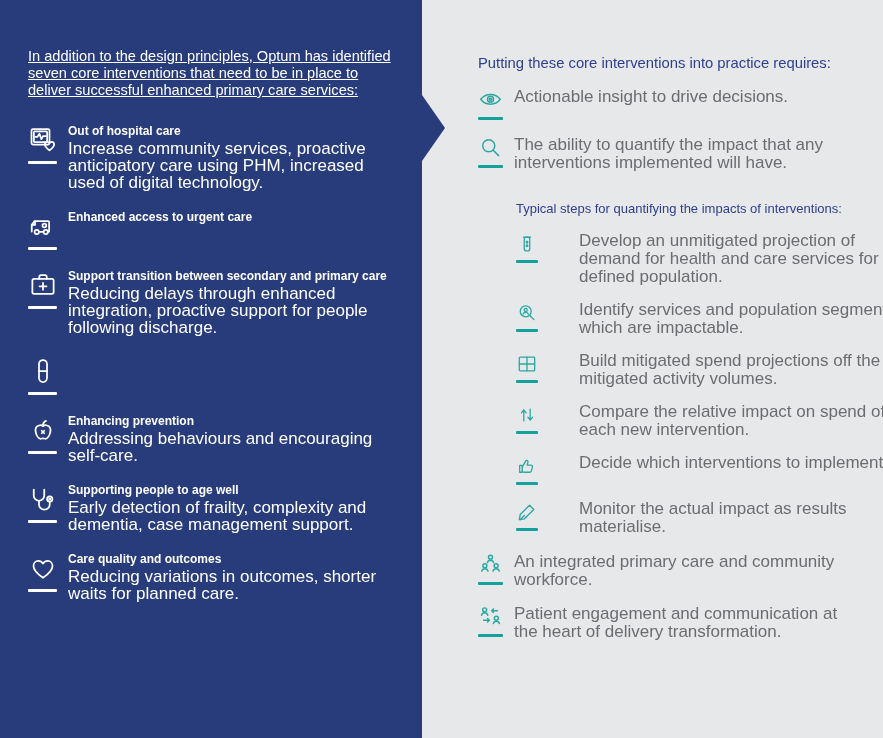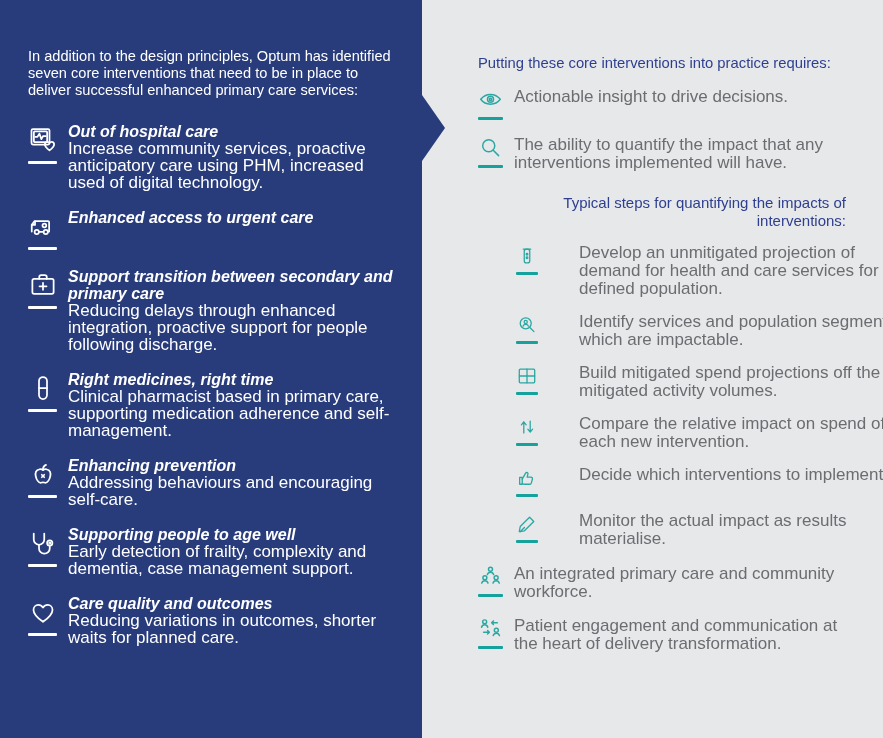--- a/index.html
+++ b/index.html
@@ -8,27 +8,27 @@
     font-family:"Liberation Sans", sans-serif;
     background:var(--gray,#e6e8ea);
   }
   
   .left-panel{
     position:absolute;left:0;top:0;width:422px;height:738px;
     background:var(--navy,#283c7c);
     color:#fff;box-sizing:border-box;
     padding:48px 22px 0 28px;
   }
-  .intro{margin:0 0 24px 0;font-size:14.6px;line-height:17px;}
+  .intro{margin:0 0 24px 0;font-size:14.6px;line-height:17px;text-decoration:underline;}
   .care-item{display:flex;margin-bottom:18px;}
   .icon-col{flex:0 0 40px;display:flex;flex-direction:column;align-items:flex-start;padding-top:2px;}
   .icon-col .icon svg{width:30px;height:30px;display:block;}
   .underbar{width:29px;height:3px;background:#fff;margin-top:6px;border-radius:1px;}
   .care-txt{flex:1;}
-  .care-title{font-weight:bold;font-size:16px;line-height:17px;font-style:italic;}
+  .care-title{font-weight:bold;font-size:12px;line-height:17px;}
   .care-body{font-size:17px;line-height:17px;}
   
   .flow-arrow{
     position:absolute;left:422px;top:95px;width:0;height:0;
     border-top:33px solid transparent;
     border-bottom:33px solid transparent;
     border-left:23px solid var(--navy,#283c7c);
   }
   
   .right-panel{
@@ -39,22 +39,22 @@
     margin:0 0 14px 0;color:var(--blue,#2e3f90);
     font-size:14.8px;line-height:18px;max-width:360px;
   }
   .rp-item{display:flex;margin-bottom:14px;}
   .rp-icon-col{flex:0 0 36px;display:flex;flex-direction:column;align-items:flex-start;padding-top:1px;}
   .rp-icon-col .icon{color:var(--teal,#2ba7a2);}
   .rp-icon-col .icon svg{width:25px;height:25px;display:block;}
   .rp-underbar{width:25px;height:3px;background:var(--teal-bar,#15a29c);margin-top:5px;border-radius:1px;}
   .rp-text{color:var(--body,#6b6d70);font-size:17px;line-height:18px;max-width:345px;padding-top:2px;}
   .rp-subheading{
-    margin:22px 0 14px 38px;color:var(--blue,#2e3f90);
-    font-size:15px;line-height:18px;max-width:330px;text-align:right;
+    margin:28px 0 14px 38px;color:var(--blue,#2e3f90);
+    font-size:13px;line-height:18px;max-width:330px;
   }
   .rp-substeps{margin-left:38px;}
   .rp-substeps .rp-icon-col{flex:0 0 32px;}
   .rp-substeps .rp-icon-col .icon svg{width:22px;height:22px;}
   .rp-substeps .rp-underbar{width:22px;}
   .rp-substeps .rp-text{max-width:330px;padding-top:0;}
   .rp-substeps .rp-item{margin-bottom:15px;gap:31px;}
 </style>
 </head>
 <body style="--navy: #283c7c; --gray: #e6e8ea; --blue: #2e3f90; --body: #6b6d70; --teal: #2ba7a2; --teal-bar: #15a29c;">
@@ -116,24 +116,20 @@
       <div class="care-item">
         <div class="icon-col">
           <span class="icon">
             <svg viewBox="0 0 24 24" fill="none" stroke="currentColor" stroke-width="1.4" stroke-linecap="round" stroke-linejoin="round">
               <rect x="8.8" y="3.2" width="6.4" height="17.6" rx="3.2"></rect>
               <path d="M8.8 12h6.4"></path>
             </svg>
           </span>
           <span class="underbar"></span>
         </div>
-        <div class="care-txt">
-          <div class="care-title">Right medicines, right time</div>
-          <div class="care-body">Clinical pharmacist based in primary care, supporting medication adherence and self-management.</div>
-        </div>
       </div>
       <div class="care-item">
         <div class="icon-col">
           <span class="icon">
             <svg viewBox="0 0 24 24" fill="none" stroke="currentColor" stroke-width="1.4" stroke-linecap="round" stroke-linejoin="round">
               <path d="M12 8.8c-1-.6-2.2-.8-3.3-.4-2.1.7-3.1 2.8-2.5 5.4.6 2.8 2.3 5.2 3.9 5.2.7 0 1.2-.4 1.9-.4s1.2.4 1.9.4c1.6 0 3.3-2.4 3.9-5.2.6-2.6-.4-4.7-2.5-5.4-1.1-.4-2.3-.2-3.3.4z"></path>
               <path d="M12 8.8c-.2-1.8.7-3.3 2.4-4.1"></path>
               <path d="M11 12.6l2 2M13 12.6l-2 2"></path>
             </svg>
           </span>

